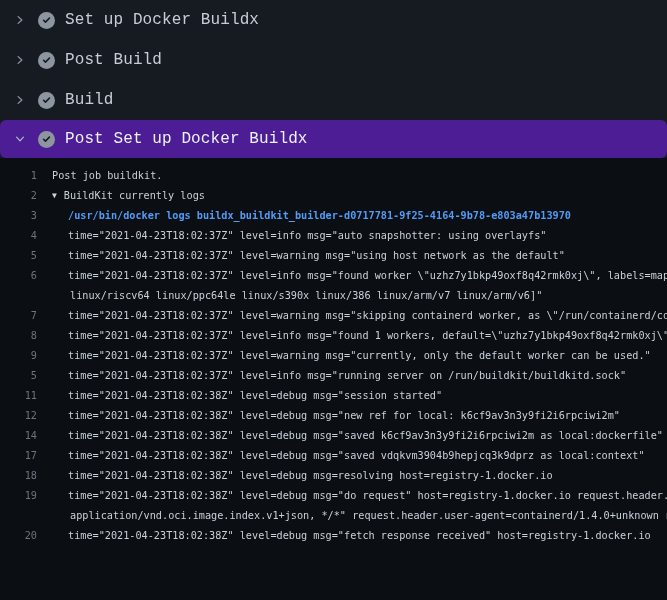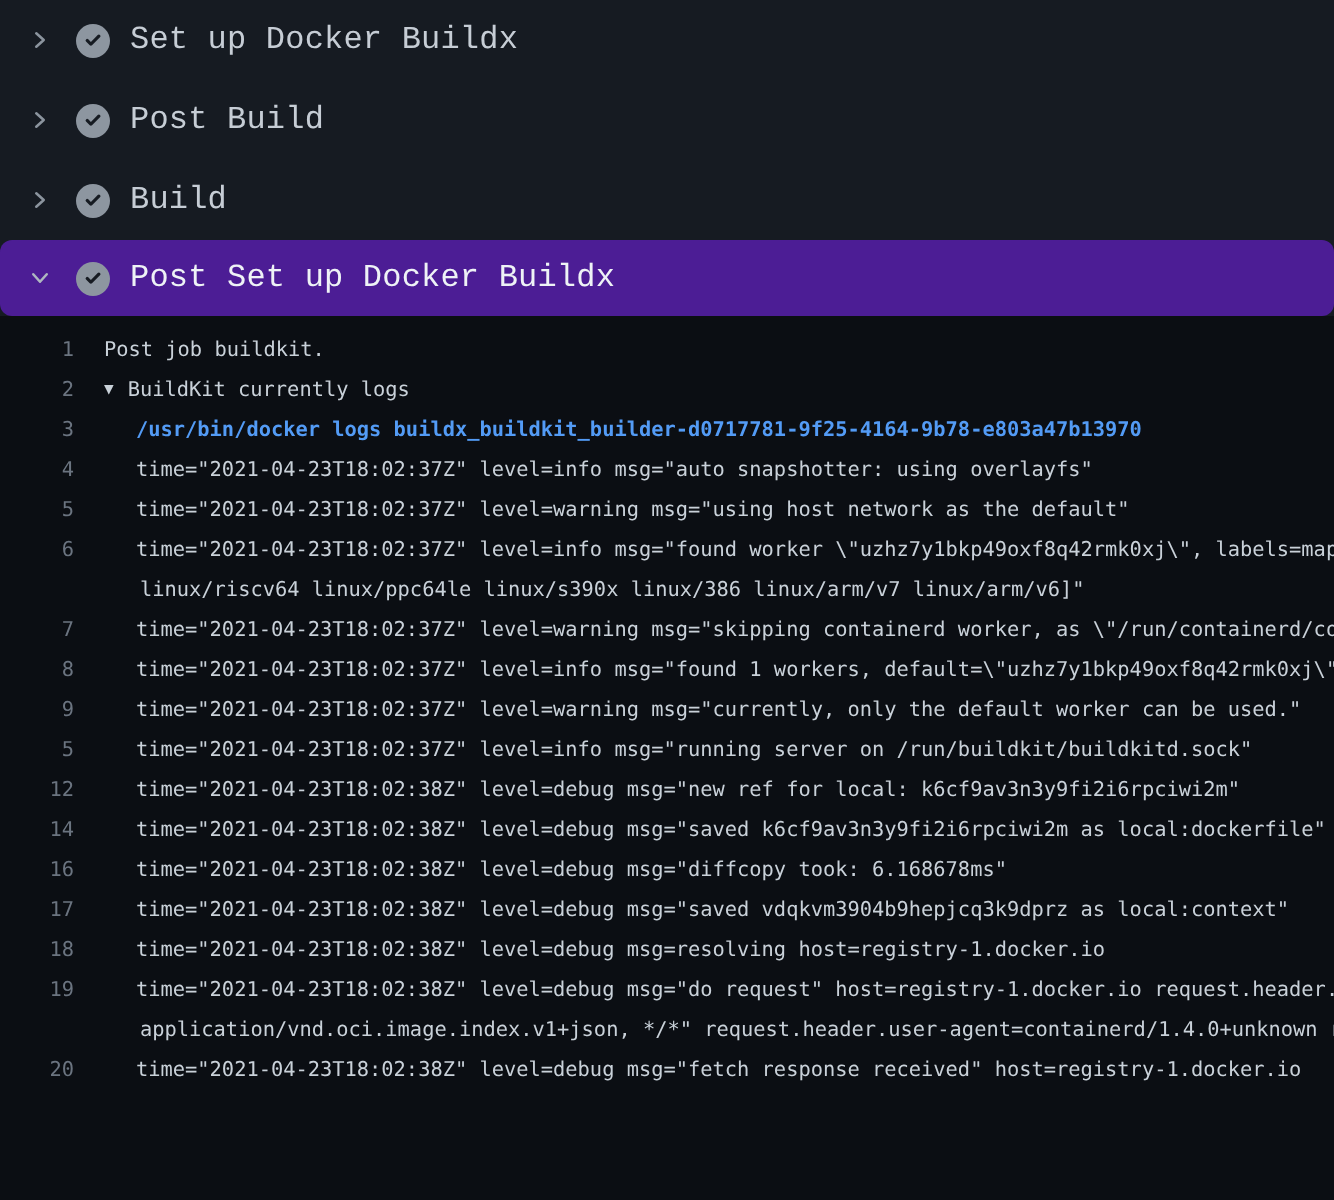--- a/index.html
+++ b/index.html
@@ -103,22 +103,22 @@
       <div class="log-row"><span class="ln">2</span><span class="tx"><span class="marker">▼</span><span>BuildKit currently logs</span></span></div>
       <div class="log-row"><span class="ln">3</span><span class="tx cmd indent">/usr/bin/docker logs buildx_buildkit_builder-d0717781-9f25-4164-9b78-e803a47b13970</span></div>
       <div class="log-row"><span class="ln">4</span><span class="tx indent">time="2021-04-23T18:02:37Z" level=info msg="auto snapshotter: using overlayfs"</span></div>
       <div class="log-row"><span class="ln">5</span><span class="tx indent">time="2021-04-23T18:02:37Z" level=warning msg="using host network as the default"</span></div>
       <div class="log-row"><span class="ln">6</span><span class="tx indent">time="2021-04-23T18:02:37Z" level=info msg="found worker \"uzhz7y1bkp49oxf8q42rmk0xj\", labels=map[org.mobyproject.buildkit</span></div>
       <div class="log-row"><span class="ln"></span><span class="tx cont">linux/riscv64 linux/ppc64le linux/s390x linux/386 linux/arm/v7 linux/arm/v6]"</span></div>
       <div class="log-row"><span class="ln">7</span><span class="tx indent">time="2021-04-23T18:02:37Z" level=warning msg="skipping containerd worker, as \"/run/containerd/containerd.sock\" does not exist"</span></div>
       <div class="log-row"><span class="ln">8</span><span class="tx indent">time="2021-04-23T18:02:37Z" level=info msg="found 1 workers, default=\"uzhz7y1bkp49oxf8q42rmk0xj\""</span></div>
       <div class="log-row"><span class="ln">9</span><span class="tx indent">time="2021-04-23T18:02:37Z" level=warning msg="currently, only the default worker can be used."</span></div>
       <div class="log-row"><span class="ln">5</span><span class="tx indent">time="2021-04-23T18:02:37Z" level=info msg="running server on /run/buildkit/buildkitd.sock"</span></div>
+      <div class="log-row"><span class="ln">11</span><span class="tx indent">time="2021-04-23T18:02:38Z" level=debug msg="session started"</span></div>
       <div class="log-row"><span class="ln">12</span><span class="tx indent">time="2021-04-23T18:02:38Z" level=debug msg="new ref for local: k6cf9av3n3y9fi2i6rpciwi2m"</span></div>
       <div class="log-row"><span class="ln">14</span><span class="tx indent">time="2021-04-23T18:02:38Z" level=debug msg="saved k6cf9av3n3y9fi2i6rpciwi2m as local:dockerfile"</span></div>
-      <div class="log-row"><span class="ln">16</span><span class="tx indent">time="2021-04-23T18:02:38Z" level=debug msg="diffcopy took: 6.168678ms"</span></div>
       <div class="log-row"><span class="ln">17</span><span class="tx indent">time="2021-04-23T18:02:38Z" level=debug msg="saved vdqkvm3904b9hepjcq3k9dprz as local:context"</span></div>
       <div class="log-row"><span class="ln">18</span><span class="tx indent">time="2021-04-23T18:02:38Z" level=debug msg=resolving host=registry-1.docker.io</span></div>
       <div class="log-row"><span class="ln">19</span><span class="tx indent">time="2021-04-23T18:02:38Z" level=debug msg="do request" host=registry-1.docker.io request.header.accept="application/vnd.docker</span></div>
       <div class="log-row"><span class="ln"></span><span class="tx cont">application/vnd.oci.image.index.v1+json, */*" request.header.user-agent=containerd/1.4.0+unknown request.method=HEAD</span></div>
       <div class="log-row"><span class="ln">20</span><span class="tx indent">time="2021-04-23T18:02:38Z" level=debug msg="fetch response received" host=registry-1.docker.io</span></div>
     </div>
 </div>
 
 </body></html>

